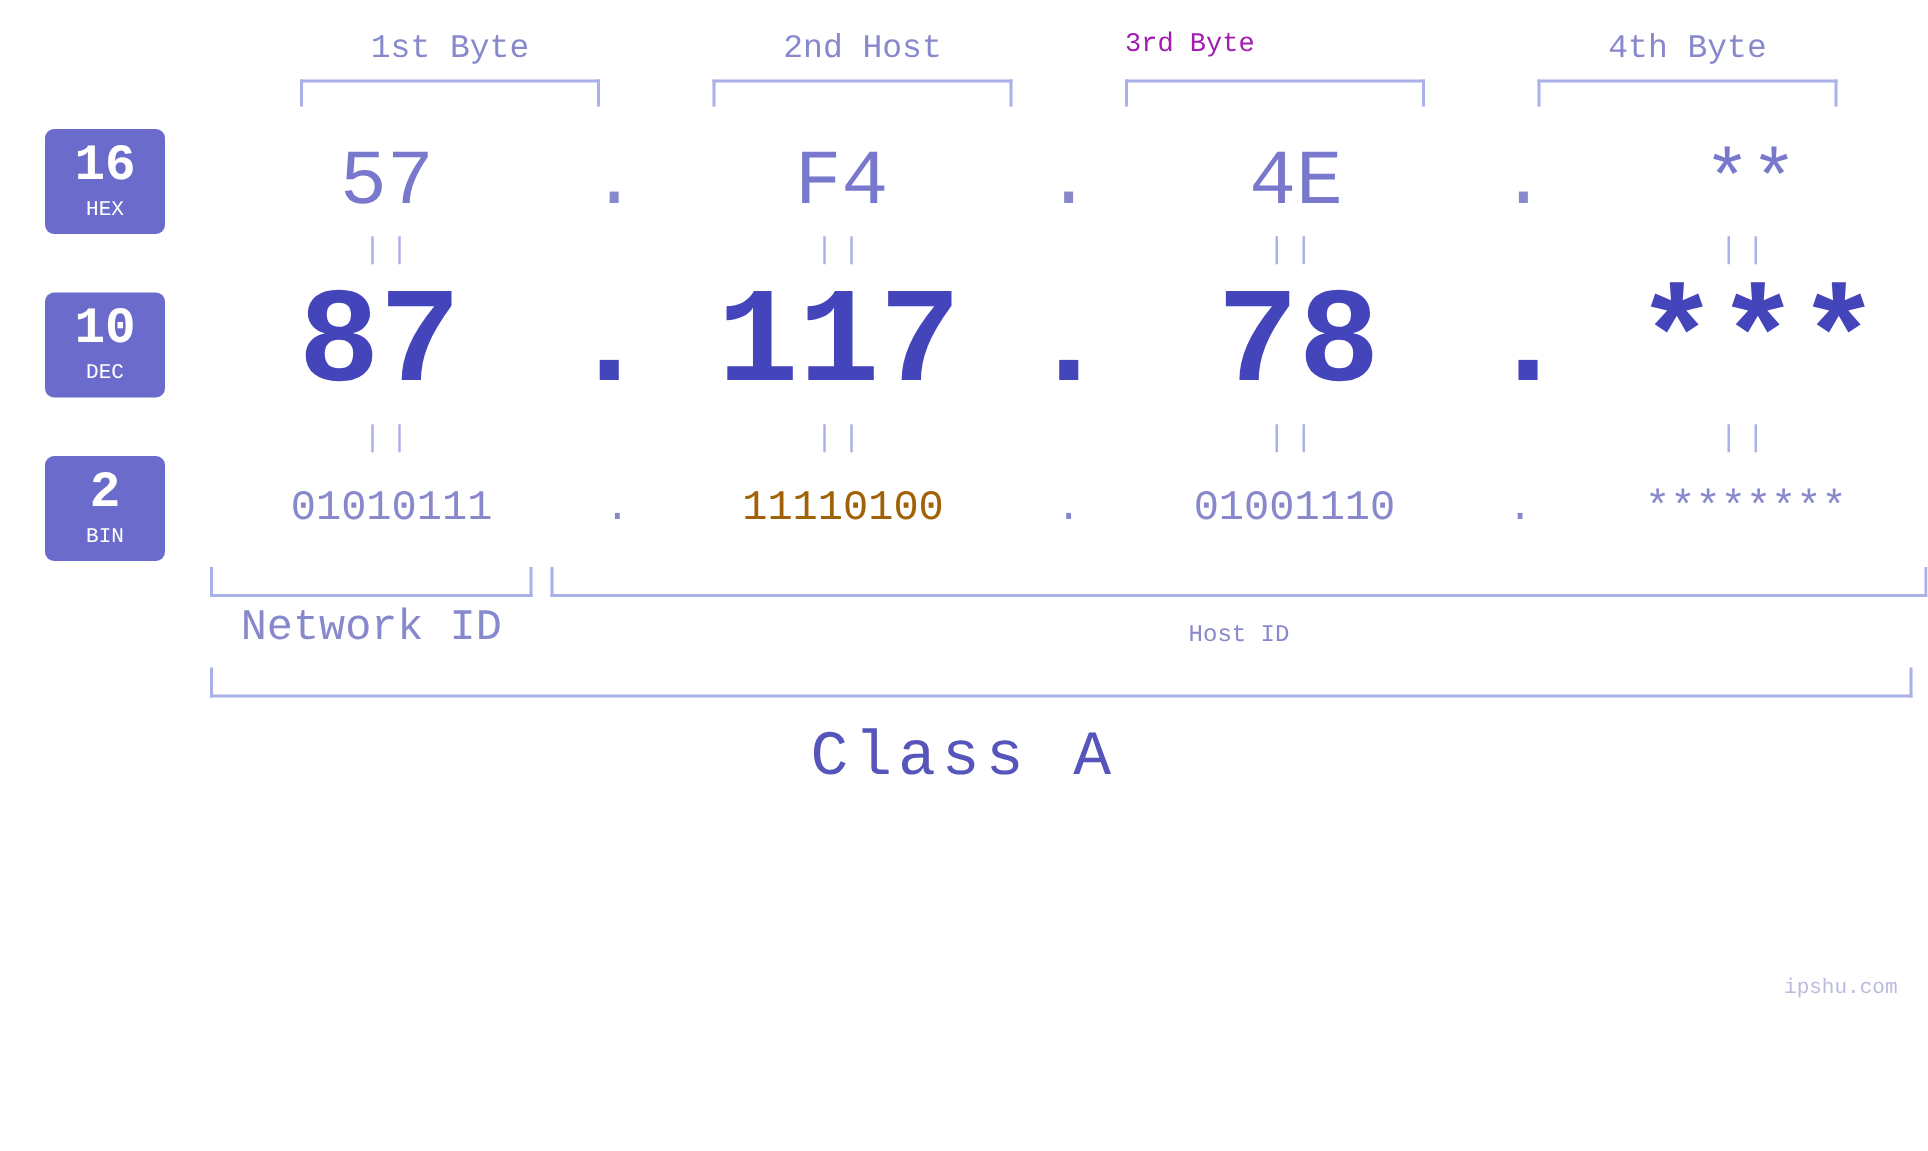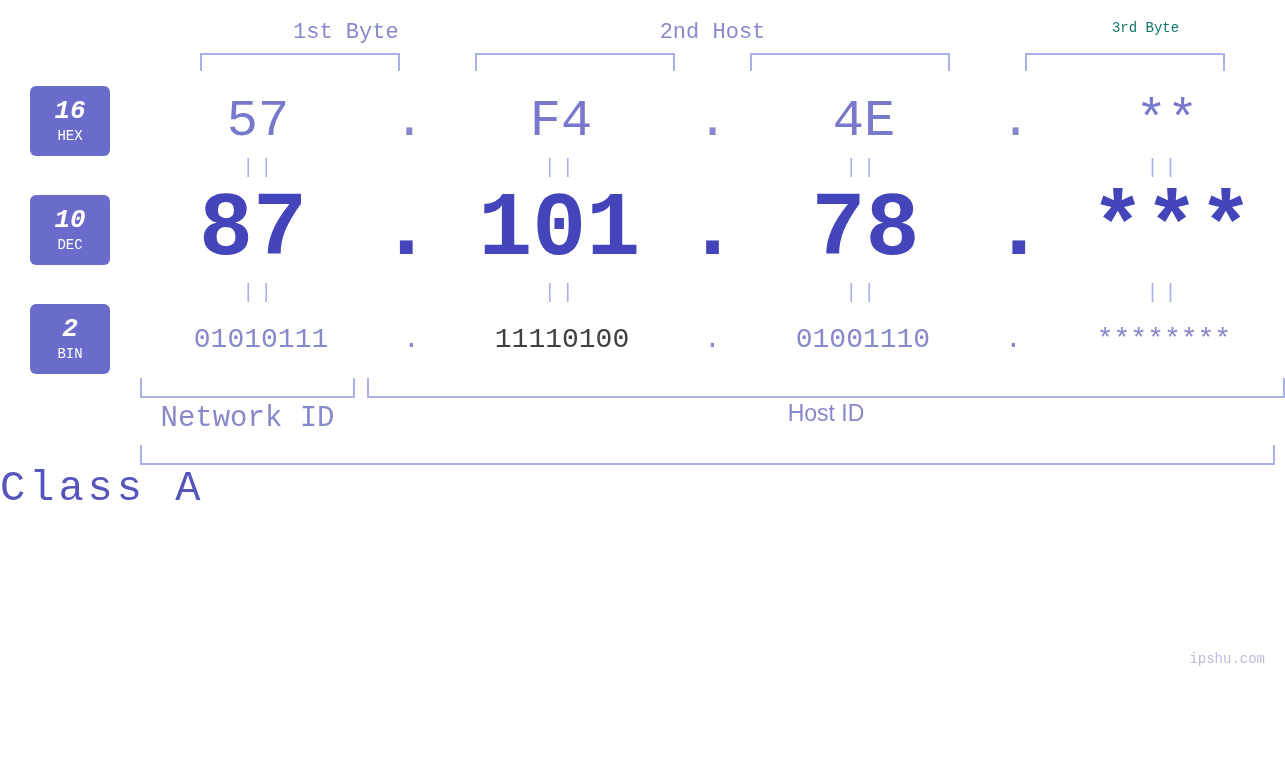--- a/index.html
+++ b/index.html
@@ -31,24 +31,23 @@
       text-align: center;
       width: 80px;
       height: 70px;
       display: flex;
       flex-direction: column;
       align-items: center;
       justify-content: center;
     }
 
     .base-num {
-      font-size: 26px;
+      font-size: 34px;
       font-weight: bold;
       line-height: 1;
-      font-style: italic;
     }
 
     .base-label {
       font-size: 14px;
       font-weight: normal;
       margin-top: 4px;
     }
 
     .badge-wrapper {
       width: 140px;
@@ -59,21 +58,22 @@
 
   </style>
 </head>
 <body>
 
 <div class="container">
 
   <div style="display:flex; width:1100px; margin-left:140px; justify-content:space-around; margin-bottom:8px;">
     <div style="width:200px; text-align:center; color:#8888cc; font-size:22px; font-family:'Courier New',monospace;">1st Byte</div>
     <div style="width:200px; text-align:center; color:#8888cc; font-size:22px; font-family:'Courier New',monospace;">2nd Host</div>
-    <div style="width:200px; text-align:right; color:#0f766e; font-size:14px; font-family:'Courier New',monospace;">3rd Byte</div>
+    <div style="width:200px; text-align:left; color:#a21caf; font-size:18px; font-family:'Courier New',monospace;">3rd Byte</div>
+    <div style="width:200px; text-align:center; color:#8888cc; font-size:22px; font-family:'Courier New',monospace;">4th Byte</div>
   </div>
 
   <div style="display:flex; width:1100px; margin-left:140px; justify-content:space-around; margin-bottom:15px;">
     <div style="width:200px; height:18px; border-top:2px solid #aab0e8; border-left:2px solid #aab0e8; border-right:2px solid #aab0e8;"></div>
     <div style="width:200px; height:18px; border-top:2px solid #aab0e8; border-left:2px solid #aab0e8; border-right:2px solid #aab0e8;"></div>
     <div style="width:200px; height:18px; border-top:2px solid #aab0e8; border-left:2px solid #aab0e8; border-right:2px solid #aab0e8;"></div>
     <div style="width:200px; height:18px; border-top:2px solid #aab0e8; border-left:2px solid #aab0e8; border-right:2px solid #aab0e8;"></div>
   </div>
 
   <div style="display:flex; width:1285px; align-items:center;">
@@ -110,21 +110,21 @@
   <div style="display:flex; width:1285px; align-items:center;">
     <div class="badge-wrapper">
       <div class="base-badge">
         <span class="base-num">10</span>
         <span class="base-label">DEC</span>
       </div>
     </div>
     <div style="flex:1; display:flex; align-items:center; justify-content:space-around;">
       <div style="width:200px; text-align:center; color:#4444bb; font-size:90px; font-weight:bold; font-family:'Courier New',monospace;">87</div>
       <div style="color:#4444bb; font-size:90px; font-weight:bold;">.</div>
-      <div style="width:200px; text-align:center; color:#4444bb; font-size:90px; font-weight:bold; font-family:'Courier New',monospace;">101</div>
+      <div style="width:200px; text-align:center; color:#4444bb; font-size:90px; font-weight:bold; font-family:'Courier New',monospace;">117</div>
       <div style="color:#4444bb; font-size:90px; font-weight:bold;">.</div>
       <div style="width:200px; text-align:center; color:#4444bb; font-size:90px; font-weight:bold; font-family:'Courier New',monospace;">78</div>
       <div style="color:#4444bb; font-size:90px; font-weight:bold;">.</div>
       <div style="width:200px; text-align:center; color:#4444bb; font-size:90px; font-weight:bold; font-family:'Courier New',monospace;">***</div>
     </div>
   </div>
 
   <div style="display:flex; width:1285px; align-items:center;">
     <div style="width:140px;"></div>
     <div style="flex:1; display:flex; align-items:center; justify-content:space-around;">
@@ -141,21 +141,21 @@
   <div style="display:flex; width:1285px; align-items:center;">
     <div class="badge-wrapper">
       <div class="base-badge">
         <span class="base-num">2</span>
         <span class="base-label">BIN</span>
       </div>
     </div>
     <div style="flex:1; display:flex; align-items:center; justify-content:space-around;">
       <div style="width:200px; text-align:center; color:#8888cc; font-size:28px; font-family:'Courier New',monospace;">01010111</div>
       <div style="color:#8888cc; font-size:28px;">.</div>
-      <div style="width:200px; text-align:center; color:#404040; font-size:28px; font-family:'Courier New',monospace;">11110100</div>
+      <div style="width:200px; text-align:center; color:#a16207; font-size:28px; font-family:'Courier New',monospace;">11110100</div>
       <div style="color:#8888cc; font-size:28px;">.</div>
       <div style="width:200px; text-align:center; color:#8888cc; font-size:28px; font-family:'Courier New',monospace;">01001110</div>
       <div style="color:#8888cc; font-size:28px;">.</div>
       <div style="width:200px; text-align:center; color:#8888cc; font-size:28px; font-family:'Courier New',monospace;">********</div>
     </div>
   </div>
 
   <div style="display:flex; width:1285px; margin-top:4px;">
     <div style="width:140px;"></div>
     <div style="display:flex; flex:1; align-items:flex-start; justify-content:flex-start;">
@@ -165,26 +165,26 @@
 
       <div style="flex:1; height:20px; border-bottom:2px solid #aab0e8; border-left:2px solid #aab0e8; border-right:2px solid #aab0e8;"></div>
     </div>
   </div>
 
   <div style="display:flex; width:1285px;">
     <div style="width:140px;"></div>
     <div style="display:flex; flex:1; align-items:flex-start; justify-content:flex-start;">
       <div style="width:215px; text-align:center; color:#8888cc; font-size:29px; font-family:'Courier New',monospace; margin-top:4px;">Network ID</div>
       <div style="width:12px;"></div>
-      <div style="flex:1; text-align:center; color:#8888cc; font-size:23px; font-family:Liberation Sans, sans-serif; margin-top:2px;">Host ID</div>
+      <div style="flex:1; text-align:center; color:#8888cc; font-size:16px; font-family:Liberation Mono, monospace; margin-top:16px;">Host ID</div>
     </div>
   </div>
 
   <div style="display:flex; width:1285px; margin-top:10px;">
     <div style="width:140px;"></div>
     <div style="flex:1; margin-right:10px; height:20px; border-bottom:2px solid #aab0e8; border-left:2px solid #aab0e8; border-right:2px solid #aab0e8;"></div>
   </div>
 
-  <div style="text-align:left; color:#5555bb; font-size:42px; font-family:'Courier New',monospace; margin-top:0; letter-spacing:4px; width:100%;">Class A</div>
+  <div style="text-align:center; color:#5555bb; font-size:42px; font-family:'Courier New',monospace; margin-top:16px; letter-spacing:4px; width:100%;">Class A</div>
 
   <div style="position:absolute; bottom:12px; right:20px; color:#bbbbdd; font-size:14px; font-family:'Courier New',monospace;">ipshu.com</div>
 
 </div>
 
 </body></html>

